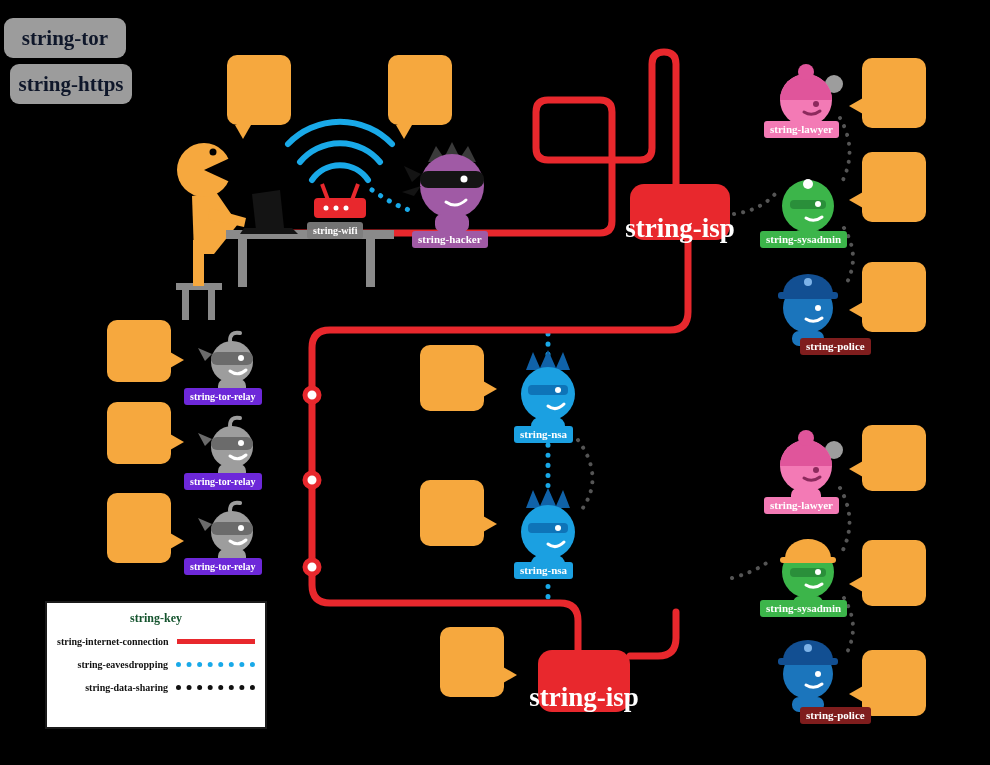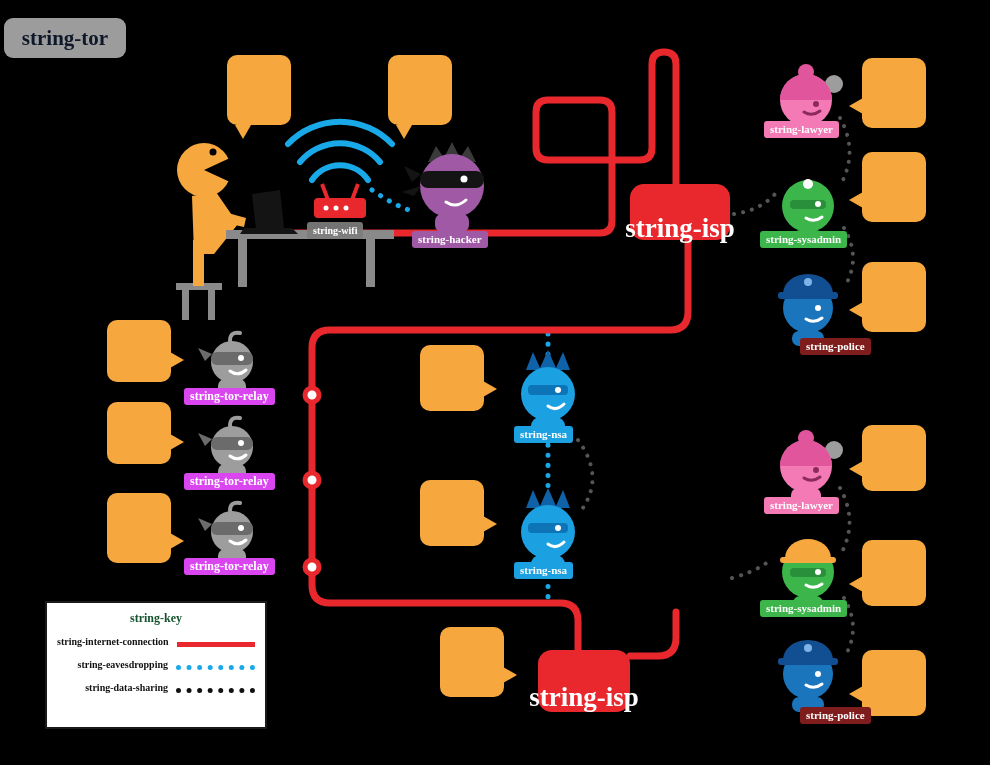--- a/index.html
+++ b/index.html
@@ -16,40 +16,40 @@
   .callout{position:absolute;width:64px;background:#f6a83e;border-radius:10px;}
   .callout::after{content:"";position:absolute;width:0;height:0;border:8px solid transparent;}
   .pt-down::after{left:8px;bottom:-14px;border-top:14px solid #f6a83e;border-bottom:none;}
   .pt-left::after{left:-13px;bottom:14px;border-right:14px solid #f6a83e;border-left:none;}
   .pt-right::after{right:-13px;bottom:14px;border-left:14px solid #f6a83e;border-right:none;}
 
   
   .pill{position:absolute;color:#fff;font-weight:bold;font-size:11px;line-height:13px;
         padding:2px 6px;border-radius:3px;white-space:nowrap;}
   .pill-gray{background:rgba(125,125,125,.92);font-size:10px;}
-  .pill-relay{background:#d946ef;font-size:12px;}
+  .pill-relay{background:#6d28d9;font-size:10px;}
   .pill-purple{background:#a05aa5;}
   .pill-blue{background:#1ba0e1;}
   .pill-dkblue{background:#7f1d1d;margin-left:34px;}
   .pill-pink{background:#f37ab5;}
   .pill-green{background:#3cb54a;}
 
   
   .ispbox{position:absolute;background:#e8282d;border-radius:14px;display:flex;
           align-items:center;justify-content:center;overflow:visible;}
   .ispbox span{color:#fff;font-weight:bold;font-size:27px;white-space:nowrap;margin-top:32px;}
   .sitebox{position:absolute;background:#2b2622;border-radius:10px;display:flex;
            align-items:center;justify-content:center;}
   .sitebox span{color:#fff;font-weight:bold;font-size:21px;white-space:nowrap;}
 
   
   .legend{position:absolute;left:45px;top:601px;width:222px;height:128px;background:#fff;
           border:2px solid #1a1a1a;box-sizing:border-box;padding:8px 10px 6px 10px;}
   .legend-title{text-align:center;font-weight:bold;font-size:12px;color:#14532d;margin-bottom:10px;}
-  .legend-row{display:flex;align-items:flex-end;margin-bottom:12px;}
+  .legend-row{display:flex;align-items:center;margin-bottom:12px;}
   .legend-label{width:118px;text-align:right;font-weight:bold;font-size:10px;color:#111;
                 padding-right:8px;white-space:nowrap;}
   .legend-line{width:84px;height:0;}
   .ln-red{border-top:5px solid #e8282d;}
   .ln-blue{border-top:5px dotted #19a9e8;}
   .ln-black{border-top:5px dotted #111;}
 </style>
 </head>
 <body>
 
@@ -182,20 +182,21 @@
     <use href="#lawyer-fig" transform="translate(806,96)"></use>
     <use href="#sysadmin-dot-fig" transform="translate(808,202)"></use>
     <use href="#police-fig" transform="translate(808,300)"></use>
 
     <use href="#lawyer-fig" transform="translate(806,462)"></use>
     <use href="#sysadmin-hat-fig" transform="translate(808,566)"></use>
     <use href="#police-fig" transform="translate(808,666)"></use>
   </svg>
 
   <div class="btn" style="left:4px;top:18px;">string-tor</div>
+  <div class="btn" style="left:10px;top:64px;">string-https</div>
 
   <div class="callout pt-down" style="left:227px;top:55px;height:70px;"></div>
   <div class="callout pt-down" style="left:388px;top:55px;height:70px;"></div>
   <div class="callout pt-left" style="left:862px;top:58px;height:70px;"></div>
   <div class="callout pt-left" style="left:862px;top:152px;height:70px;"></div>
   <div class="callout pt-left" style="left:862px;top:262px;height:70px;"></div>
   <div class="callout pt-right" style="left:107px;top:320px;height:62px;"></div>
   <div class="callout pt-right" style="left:107px;top:402px;height:62px;"></div>
   <div class="callout pt-right" style="left:107px;top:493px;height:70px;"></div>
   <div class="callout pt-right" style="left:420px;top:345px;height:66px;"></div>

